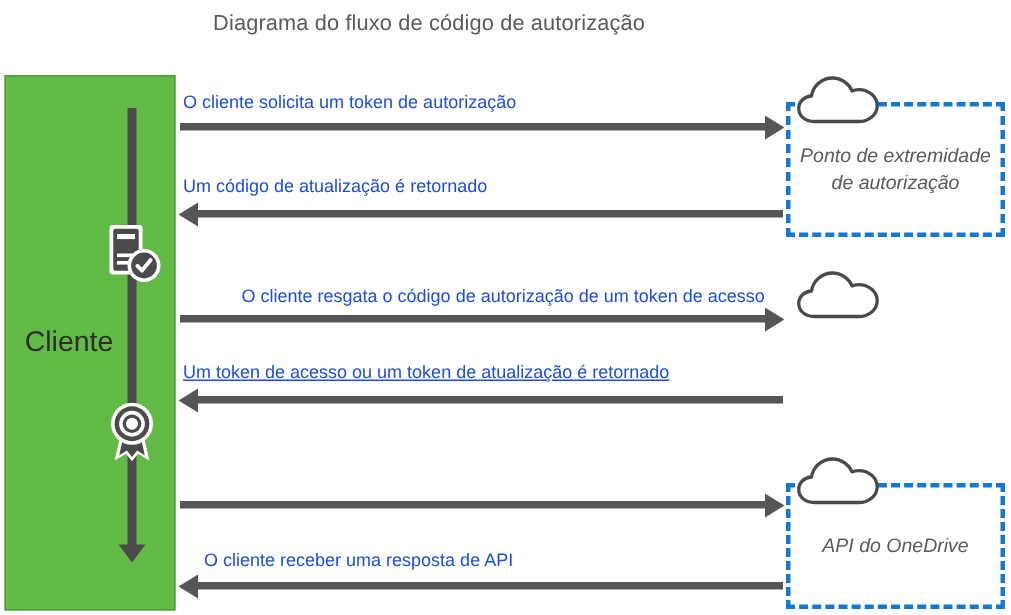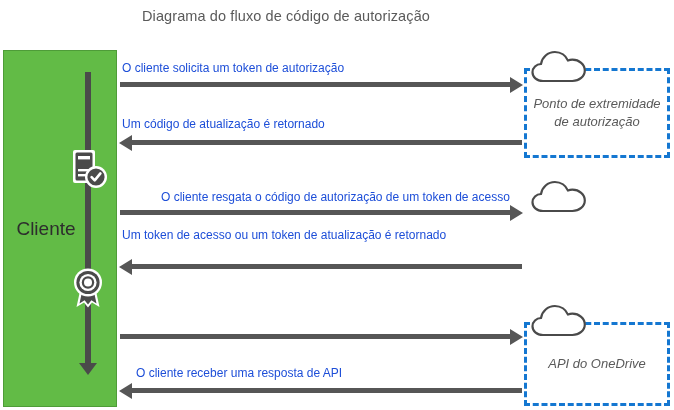--- a/index.html
+++ b/index.html
@@ -180,21 +180,21 @@
   <div class="arrow-head-right" style="left:510px; top:76.5px;"></div>
 
   <div class="arrow-label" style="left:122px; top:117px;">Um código de atualização é retornado</div>
   <div class="arrow-line" style="left:132px; top:140px; width:390px;"></div>
   <div class="arrow-head-left" style="left:119px; top:134.5px;"></div>
 
   <div class="arrow-label" style="left:122px; top:190px;margin-left:39px;">O cliente resgata o código de autorização de um token de acesso</div>
   <div class="arrow-line" style="left:120px; top:210px; width:392px;"></div>
   <div class="arrow-head-right" style="left:510px; top:204.5px;"></div>
 
-  <div class="arrow-label" style="left:122px; top:228px;">Um token de acesso ou um token de atualização é retornado</div>
+  <div class="arrow-label" style="left:122px; top:241px;text-decoration:underline;">Um token de acesso ou um token de atualização é retornado</div>
   <div class="arrow-line" style="left:132px; top:264px; width:390px;"></div>
   <div class="arrow-head-left" style="left:119px; top:258.5px;"></div>
 
   <div class="arrow-line" style="left:120px; top:334px; width:392px;"></div>
   <div class="arrow-head-right" style="left:510px; top:328.5px;"></div>
 
   <div class="arrow-label" style="left:136px; top:366px;">O cliente receber uma resposta de API</div>
   <div class="arrow-line" style="left:132px; top:388px; width:390px;"></div>
   <div class="arrow-head-left" style="left:119px; top:382.5px;"></div>
 

